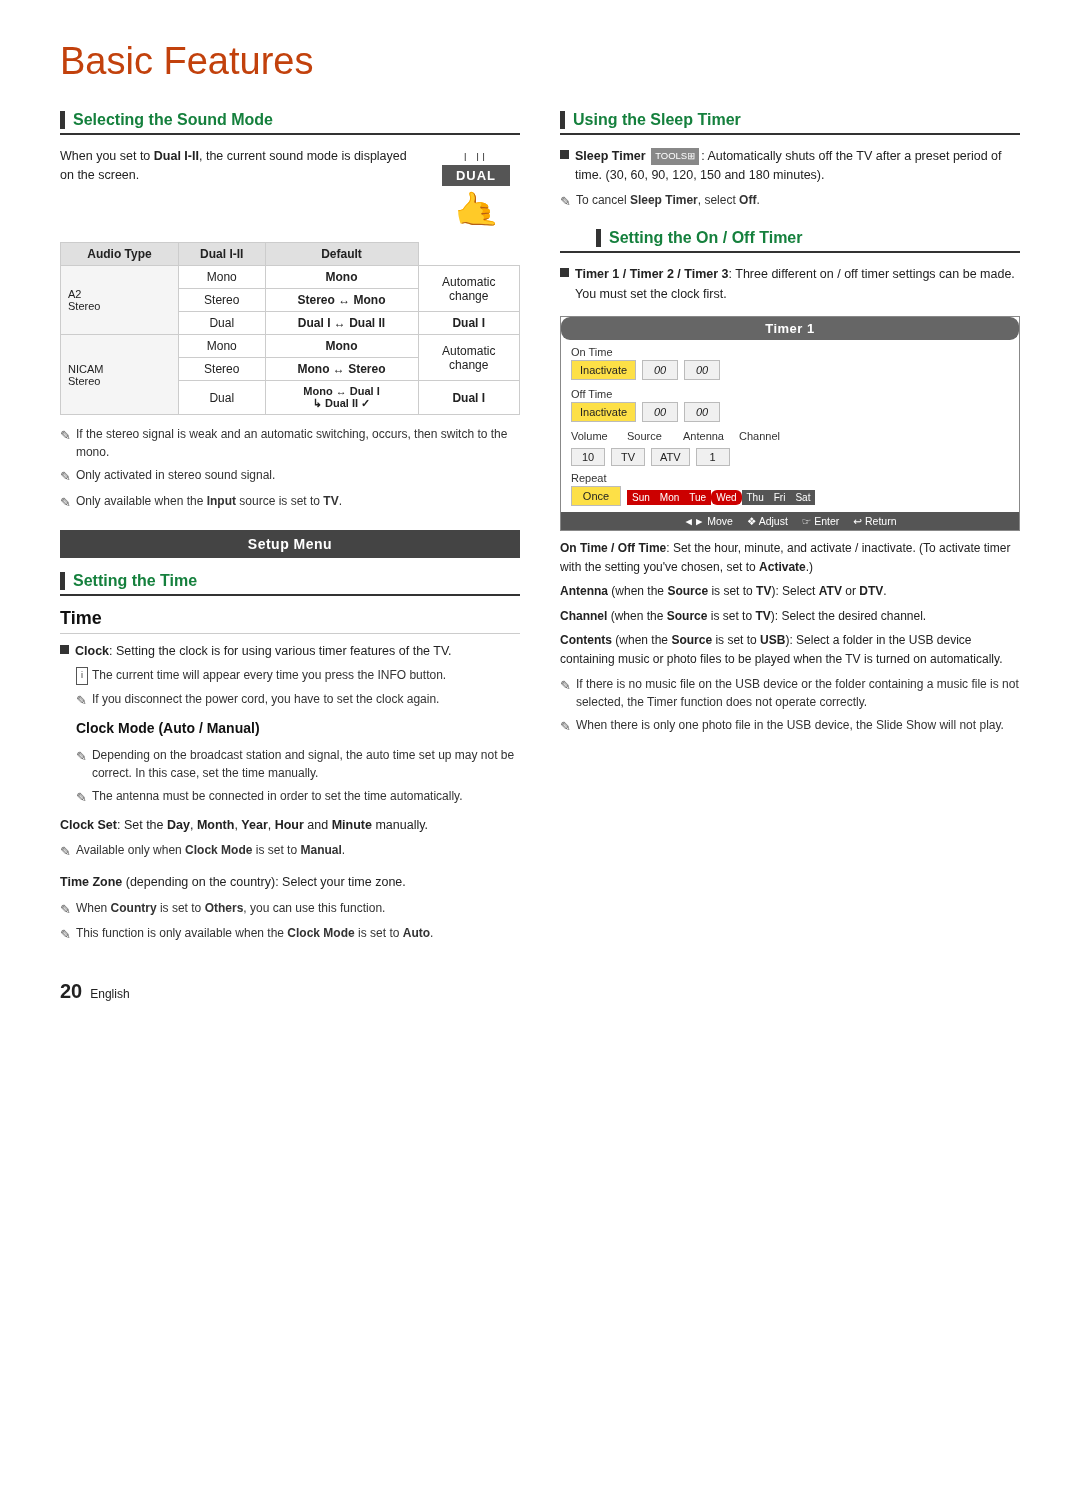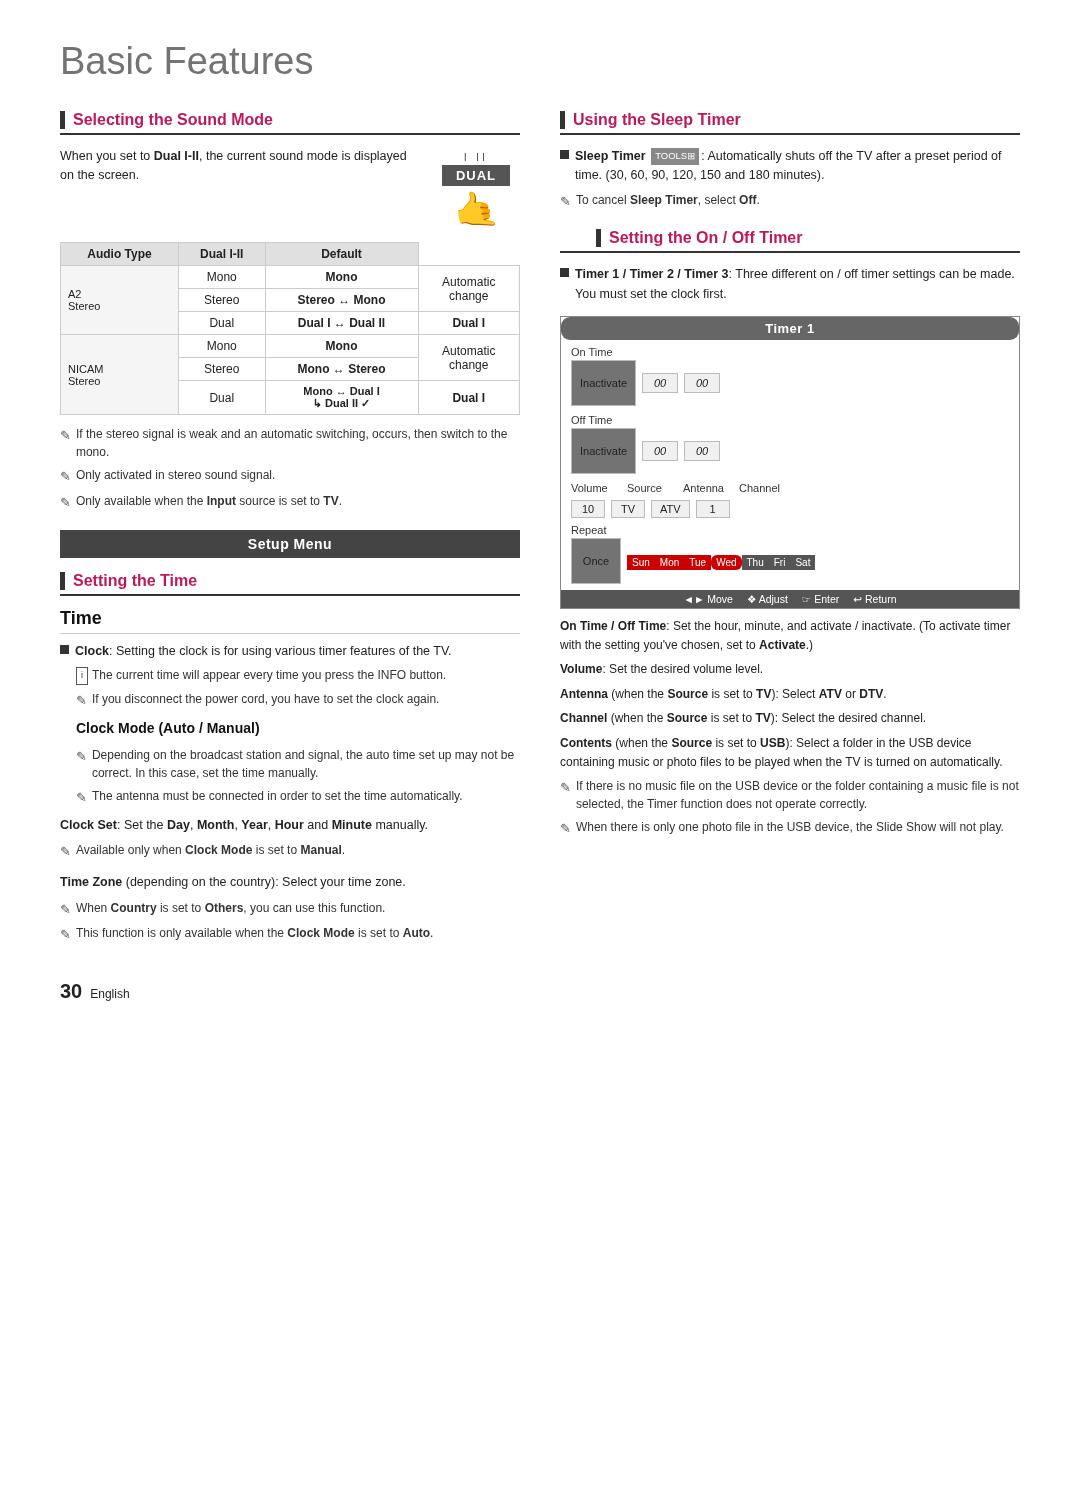--- a/index.html
+++ b/index.html
@@ -9,21 +9,21 @@
       background: #fff;
       font-family: Arial, sans-serif;
       font-size: 13px;
       color: #222;
       padding: 40px 60px 60px 60px;
     }
     h1.page-title {
       font-size: 38px;
       font-weight: 300;
       margin-bottom: 28px;
-      color: #737373;
+      color: #c2410c;
     }
     .two-col {
       display: flex;
       gap: 40px;
     }
     .left-col {
       flex: 1;
       min-width: 0;
     }
     .right-col {
@@ -41,21 +41,21 @@
     .section-header-bar {
       width: 5px;
       height: 18px;
       background: #333;
       margin-right: 8px;
       flex-shrink: 0;
     }
     .section-title {
       font-size: 16px;
       font-weight: bold;
-      color: #be185d;
+      color: #15803d;
     }
     .subsection-title {
       font-size: 14px;
       font-weight: bold;
       margin: 10px 0 6px 0;
       color: #111;
     }
     p, .body-text {
       font-size: 12.5px;
       line-height: 1.55;
@@ -182,23 +182,23 @@
       margin-bottom: 2px;
     }
     .timer-controls {
       display: flex;
       gap: 6px;
       margin-bottom: 8px;
       align-items: center;
     }
     .timer-btn {
       border: 1px solid #bbb;
-      padding: 16px 8px;
-      font-size: 11px;
-      background: #737373;
+      padding: 3px 8px;
+      font-size: 11px;
+      background: #fde047;
       min-width: 60px;
       text-align: center;
     }
     .timer-time {
       border: 1px solid #bbb;
       padding: 3px 10px;
       font-size: 11px;
       background: #f0f0f0;
       min-width: 36px;
       text-align: center;
@@ -488,23 +488,20 @@
         <span>❖ Adjust</span>
         <span>☞ Enter</span>
         <span>↩ Return</span>
       </div>
     </div>
 
     <p style="margin-top:8px; font-size:12px; line-height:1.55;">
       <b>On Time / Off Time</b>: Set the hour, minute, and activate / inactivate. (To activate timer with the setting you've chosen, set to <b>Activate</b>.)
     </p>
     <p style="font-size:12px; line-height:1.55; margin-top:4px;">
-      <b>Volume</b>: Set the desired volume level.
-    </p>
-    <p style="font-size:12px; line-height:1.55; margin-top:4px;">
       <b>Antenna</b> (when the <b>Source</b> is set to <b>TV</b>): Select <b>ATV</b> or <b>DTV</b>.
     </p>
     <p style="font-size:12px; line-height:1.55; margin-top:4px;">
       <b>Channel</b> (when the <b>Source</b> is set to <b>TV</b>): Select the desired channel.
     </p>
     <p style="font-size:12px; line-height:1.55; margin-top:4px;">
       <b>Contents</b> (when the <b>Source</b> is set to <b>USB</b>): Select a folder in the USB device containing music or photo files to be played when the TV is turned on automatically.
     </p>
     <div class="note" style="margin-top:4px;">
       <span class="note-icon">✎</span>
@@ -512,15 +509,15 @@
     </div>
     <div class="note" style="margin-top:4px;">
       <span class="note-icon">✎</span>
       <span>When there is only one photo file in the USB device, the Slide Show will not play.</span>
     </div>
 
   </div>
 </div>
 
 <div class="page-num">
-  <span>30</span>
+  <span>20</span>
   <span class="page-num-lang">English</span>
 </div>
 
 </body></html>

